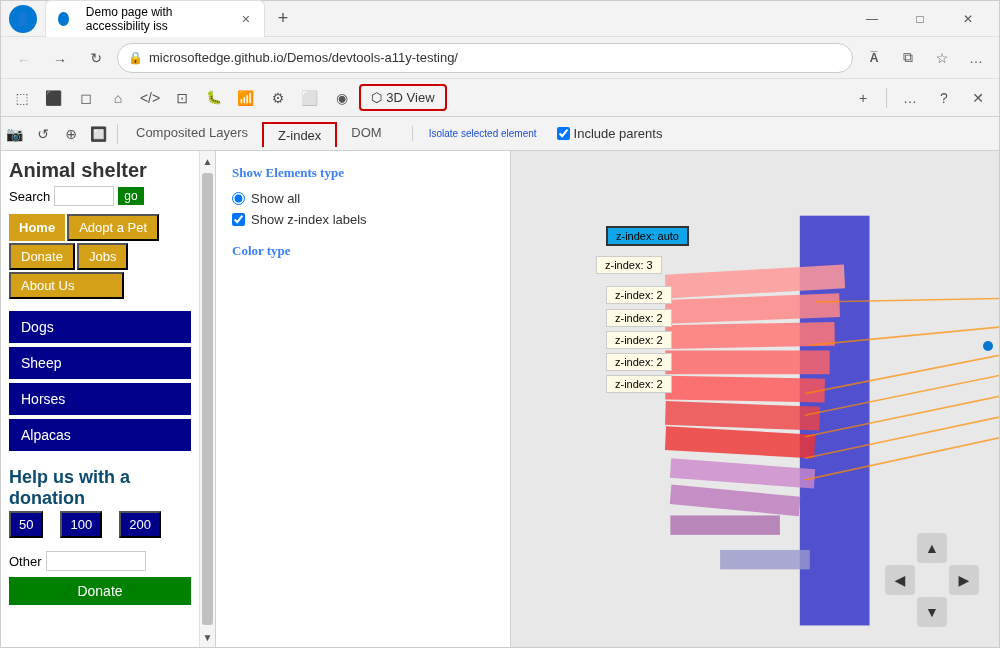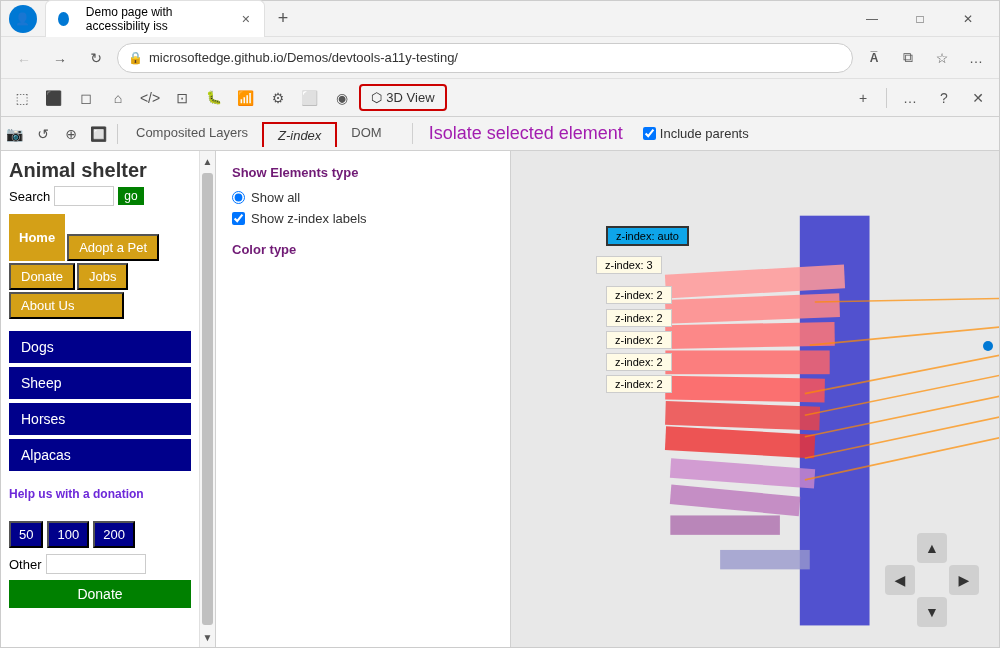--- a/index.html
+++ b/index.html
@@ -30,23 +30,23 @@
 
     
     .devtools-toolbar { height: 38px; background: #f3f3f3; display: flex; align-items: center; padding: 0 6px; gap: 2px; border-bottom: 1px solid #d0d0d0; }
     .devtools-toolbar .tool-btn { width: 30px; height: 28px; display: flex; align-items: center; justify-content: center; border-radius: 4px; cursor: pointer; font-size: 14px; color: #555; }
     .devtools-3dview-btn { display: flex; align-items: center; gap: 4px; padding: 4px 10px; border: 2px solid #c00; border-radius: 4px; background: #f3f3f3; cursor: pointer; font-size: 13px; color: #333; font-weight: 500; }
     .devtools-toolbar-right { display: flex; align-items: center; gap: 4px; margin-left: auto; }
 
     
     .devtools-tab-bar { height: 34px; background: #f3f3f3; display: flex; align-items: center; border-bottom: 1px solid #d0d0d0; }
     .devtools-tab { padding: 6px 14px; font-size: 13px; color: #555; cursor: pointer; border-bottom: 2px solid transparent; }
-    .devtools-tab.active { color: #0078d4; border-bottom: 2px solid #0078d4; border: 2px solid #c00; border-bottom: none; font-style: italic; }
+    .devtools-tab.active { color: #0078d4; border-bottom: 2px solid #0078d4; border: 2px solid #c00; border-bottom: none; }
     .devtools-isolate-section { display: flex; align-items: center; gap: 8px; margin-left: 16px; padding-left: 16px; border-left: 1px solid #d0d0d0; }
-    .isolate-label { font-size: 18px; color: #a21caf; text-align: center; }
+    .isolate-label { font-size: 10px; color: #1d4ed8; text-align: center; }
     .checkbox-wrap { display: flex; align-items: center; gap: 4px; font-size: 13px; color: #333; padding-left: 12px; }
     .devtools-icon-btn { width: 28px; height: 28px; display: flex; align-items: center; justify-content: center; cursor: pointer; border-radius: 4px; font-size: 14px; color: #555; }
 
     
     .main-area { display: flex; flex: 1; overflow: hidden; }
 
     
     .website-panel { width: 215px; background: #fff; display: flex; flex-direction: column; border-right: 1px solid #d0d0d0; overflow: hidden; position: relative; }
     .scrollbar-area { position: absolute; right: 0; top: 0; bottom: 0; width: 16px; background: #f5f5f5; border-left: 1px solid #e0e0e0; display: flex; flex-direction: column; }
     .scroll-up { width: 100%; height: 20px; display: flex; align-items: center; justify-content: center; cursor: pointer; font-size: 10px; color: #555; }
@@ -55,38 +55,38 @@
     .website-content { flex: 1; overflow: hidden; padding-right: 16px; }
 
     
     .site-header { background: #fff; padding: 8px 8px 4px 8px; }
     .site-title { font-size: 20px; font-weight: bold; color: #333; }
     .search-bar { display: flex; align-items: center; gap: 4px; margin-top: 4px; }
     .search-input { border: 1px solid #ccc; width: 60px; height: 20px; font-size: 12px; padding: 0 4px; }
     .search-go-btn { background: green; color: white; border: none; padding: 2px 6px; font-size: 12px; cursor: pointer; }
     .site-nav { display: flex; flex-wrap: wrap; gap: 2px; padding: 4px 8px; background: #fff; }
     .nav-item-home { background: #d4a017; color: white; padding: 4px 10px; font-size: 13px; font-weight: bold; border: none; cursor: pointer; }
-    .nav-item-adopt { background: #d4a017; color: white; padding: 4px 10px; font-size: 13px; cursor: pointer; margin-top: 20px; }
+    .nav-item-adopt { background: #d4a017; color: white; padding: 4px 10px; font-size: 13px; cursor: pointer; }
     .nav-item-donate { background: #d4a017; color: white; padding: 4px 10px; font-size: 13px; cursor: pointer; }
     .nav-item-jobs { background: #d4a017; color: white; padding: 0 10px; font-size: 13px; cursor: pointer; }
     .nav-item-aboutus { background: #d4a017; color: white; padding: 4px 48px 4px 10px; font-size: 13px; cursor: pointer; }
     .site-main { padding: 8px; background: #fff; }
     .animal-list { display: flex; flex-direction: column; gap: 4px; }
     .animal-item { background: #00008b; color: white; padding: 8px 12px; font-size: 14px; cursor: pointer; }
     .donation-section { padding: 8px; background: #fff; }
-    .donation-title { font-size: 12px; font-weight: bold; color: #6d28d9; margin-bottom: 20px; }
-    .donation-amounts { display: flex; gap: 4px; margin-bottom: 6px; }
+    .donation-title { font-size: 18px; font-weight: bold; color: #0c4a6e; margin-bottom: 2px; }
+    .donation-amounts { display: flex; gap: 17px; margin-bottom: 13px; }
     .donation-amount { background: #00008b; color: white; padding: 4px 8px; font-size: 13px; cursor: pointer; }
     .donation-other { display: flex; align-items: center; gap: 4px; margin-bottom: 6px; }
     .donation-other-input { border: 1px solid #ccc; height: 20px; width: 100px; }
     .donate-btn { background: green; color: white; width: 100%; padding: 6px; font-size: 14px; cursor: pointer; border: none; }
 
     
     .devtools-panel { width: 295px; background: #fff; padding: 14px 16px; border-right: 1px solid #d0d0d0; overflow-y: auto; }
-    .panel-section-title { font-size: 13px; font-weight: 600; color: #701a75; margin-bottom: 10px; }
+    .panel-section-title { font-size: 13px; font-weight: 600; color: #3b82f6; margin-bottom: 10px; font-family: Liberation Serif, serif; }
     .radio-group { display: flex; flex-direction: column; gap: 6px; margin-bottom: 16px; }
     .radio-item { display: flex; align-items: center; gap: 6px; font-size: 13px; color: #333; }
     .checkbox-item { display: flex; align-items: center; gap: 6px; font-size: 13px; color: #333; }
 
     
     .viz-panel { flex: 1; background: #e8e8e8; position: relative; overflow: hidden; }
 
     
     .viz-svg { position: absolute; top: 0; left: 0; width: 100%; height: 100%; }
     .viz-scroll-thumb { width: 10px; height: 10px; background: #0078d4; border-radius: 50%; position: absolute; top: 190px; right: 6px; }

